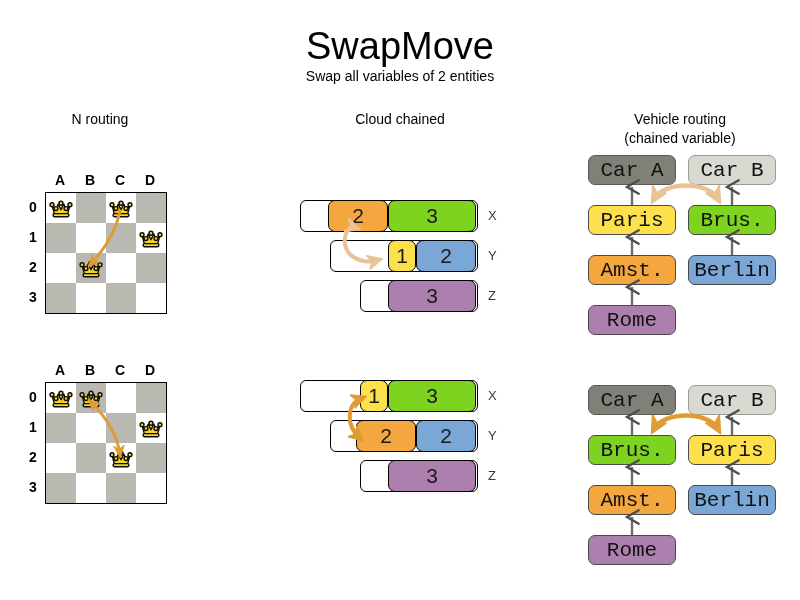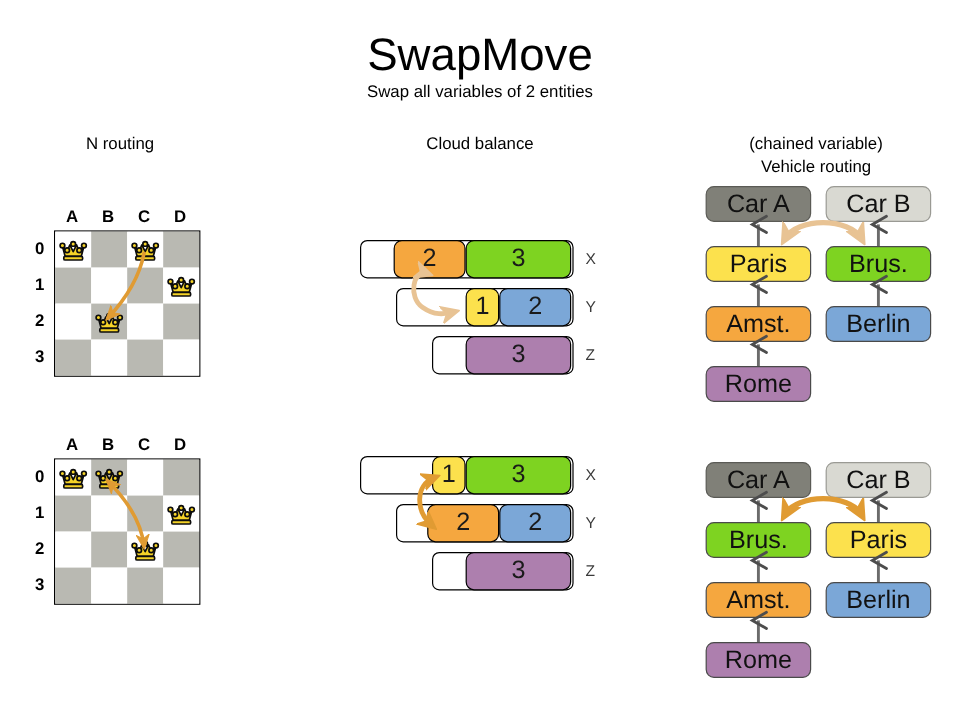--- a/index.html
+++ b/index.html
@@ -65,44 +65,44 @@
     display:flex;align-items:center;justify-content:center;
     font-size:21px;line-height:21px;color:#1a1a1a;
     margin:-1.5px 0;height:32px;
   }
   .rowlab{
     position:absolute;font-size:13px;color:#3a3a3a;line-height:32px;height:32px;
   }
   .cloud-arrow{position:absolute;pointer-events:none;}
 
   
-  .vrp{position:absolute;}
+  .vrp{position:absolute;font-family:Liberation Mono, monospace;}
   .node{
     position:absolute;box-sizing:border-box;
     border:1.5px solid #4a4a4a;border-radius:7px;
     display:flex;align-items:center;justify-content:center;
     font-size:21px;line-height:21px;color:#111;
     width:88px;height:30px;
   }
   .link{position:absolute;pointer-events:none;}
   .vrp-arrow{position:absolute;pointer-events:none;}
 </style>
 </head>
 <body>
 
 <div class="stage">
 
   <div class="title">SwapMove</div>
   <div class="subtitle">Swap all variables of 2 entities</div>
 
   <div class="colhead" id="head-nqueens">N routing</div>
-  <div class="colhead" id="head-cloud">Cloud balance</div>
+  <div class="colhead" id="head-cloud">Cloud chained</div>
   <div class="colhead" id="head-vrp">
+    <div>Vehicle routing</div>
     <div>(chained variable)</div>
-    <div>Vehicle routing</div>
   </div>
 
   <div class="board-wrap" id="board-before" style="left:0px;top:170px;width:200px;height:160px;">
       <div class="file-lab" style="left: 45px; top: 1px;">A</div>
       <div class="file-lab" style="left: 75px; top: 1px;">B</div>
       <div class="file-lab" style="left: 105px; top: 1px;">C</div>
       <div class="file-lab" style="left: 135px; top: 1px;">D</div>
       <div class="rank-lab" style="top: 22px;">0</div>
       <div class="rank-lab" style="top: 52px;">1</div>
       <div class="rank-lab" style="top: 82px;">2</div>

